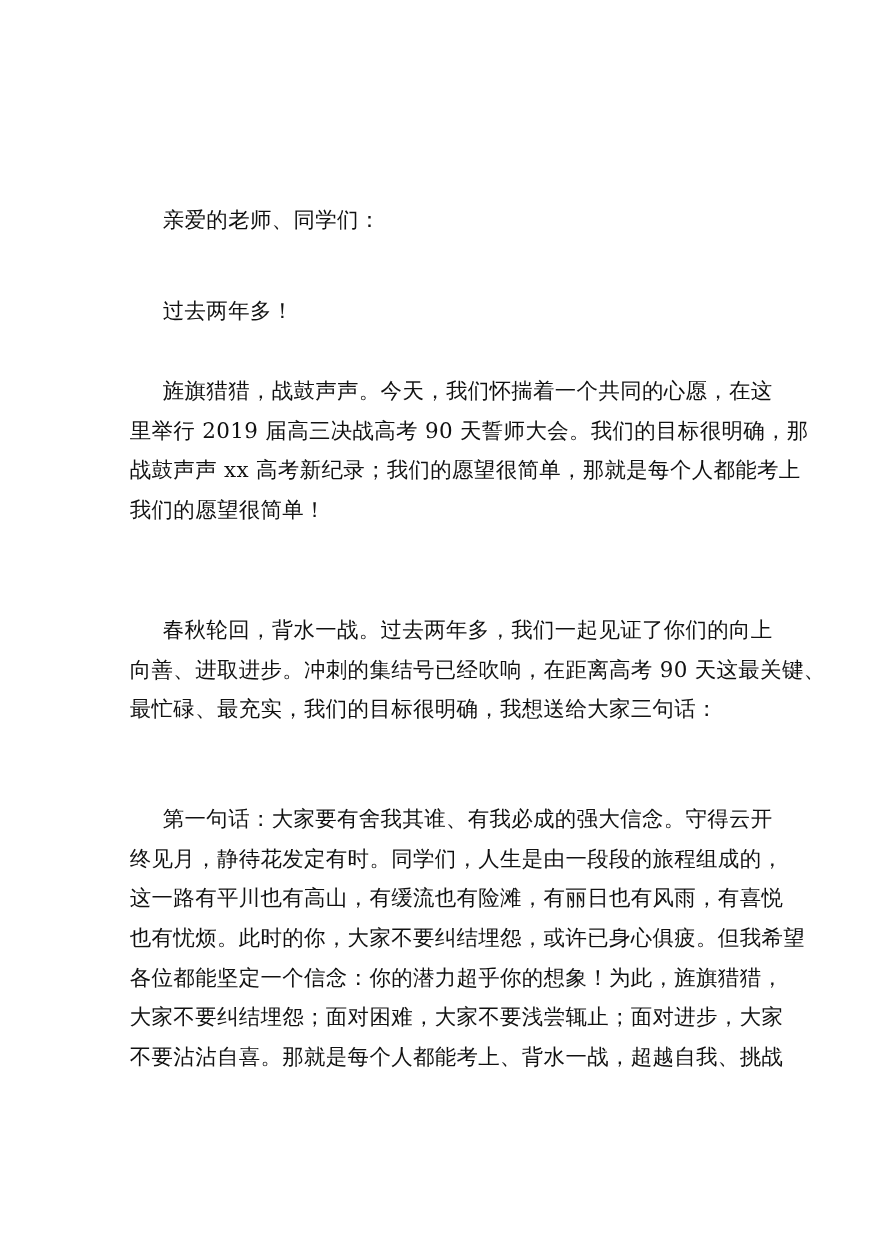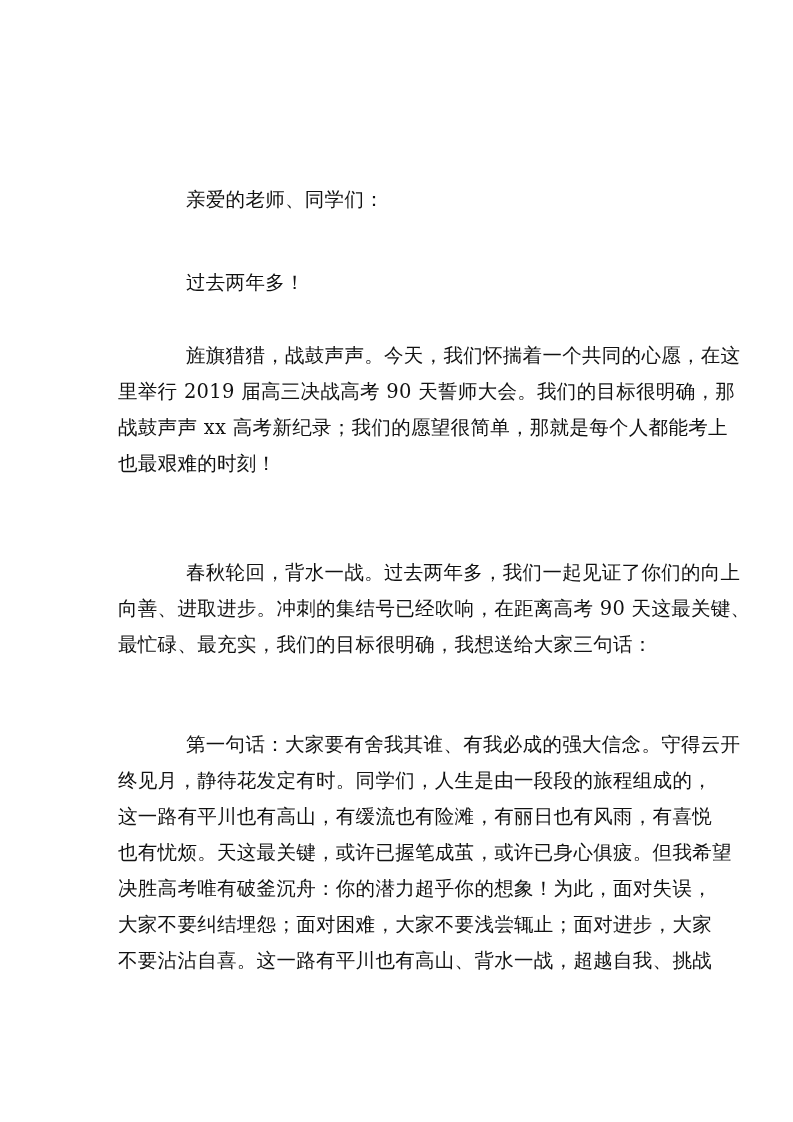--- a/index.html
+++ b/index.html
@@ -23,51 +23,51 @@
     height: 1122px;
   }
   .line {
     position: absolute;
     left: 0;
     white-space: nowrap;
     font-size: 19.5px;
     line-height: 24px;
     letter-spacing: 0.3px;
   }
-  .indent { left: 30px; margin-left: 38px; }
+  .indent { left: 30px; }
   .justify {
     width: 564px;
     text-align: justify;
     text-align-last: justify;
   }
   .justify.indent { width: 534px; }
 </style>
 </head>
 <body>
 
 <div class="page">
   <div class="line indent" style="top:188px">亲爱的老师、同学们：</div>
 
   <div class="line indent" style="top:271px">过去两年多！</div>
 
   <div>
     <div class="line indent justify" style="top:344px">旌旗猎猎，战鼓声声。今天，我们怀揣着一个共同的心愿，在这</div>
     <div class="line justify" style="top:380px">里举行 2019 届高三决战高考 90 天誓师大会。我们的目标很明确，那</div>
     <div class="line justify" style="top:416px">战鼓声声 xx 高考新纪录；我们的愿望很简单，那就是每个人都能考上</div>
-    <div class="line" style="top:452px">也最艰难的时刻！</div>
+    <div class="line" style="top:452px">我们的愿望很简单！</div>
   </div>
 
   <div>
     <div class="line indent justify" style="top:561px">春秋轮回，背水一战。过去两年多，我们一起见证了你们的向上</div>
     <div class="line justify" style="top:597px">向善、进取进步。冲刺的集结号已经吹响，在距离高考 90 天这最关键、</div>
     <div class="line" style="top:633px">最忙碌、最充实，我们的目标很明确，我想送给大家三句话：</div>
   </div>
 
   <div>
     <div class="line indent justify" style="top:733px">第一句话：大家要有舍我其谁、有我必成的强大信念。守得云开</div>
     <div class="line justify" style="top:769px">终见月，静待花发定有时。同学们，人生是由一段段的旅程组成的，</div>
     <div class="line justify" style="top:805px">这一路有平川也有高山，有缓流也有险滩，有丽日也有风雨，有喜悦</div>
-    <div class="line justify" style="top:841px">也有忧烦。天这最关键，或许已握笔成茧，或许已身心俱疲。但我希望</div>
-    <div class="line justify" style="top:877px">决胜高考唯有破釜沉舟：你的潜力超乎你的想象！为此，面对失误，</div>
+    <div class="line justify" style="top:841px">也有忧烦。此时的你，大家不要纠结埋怨，或许已身心俱疲。但我希望</div>
+    <div class="line justify" style="top:877px">各位都能坚定一个信念：你的潜力超乎你的想象！为此，旌旗猎猎，</div>
     <div class="line justify" style="top:913px">大家不要纠结埋怨；面对困难，大家不要浅尝辄止；面对进步，大家</div>
-    <div class="line justify" style="top:949px">不要沾沾自喜。这一路有平川也有高山、背水一战，超越自我、挑战</div>
+    <div class="line justify" style="top:949px">不要沾沾自喜。那就是每个人都能考上、背水一战，超越自我、挑战</div>
   </div>
 </div>
 
 </body></html>

